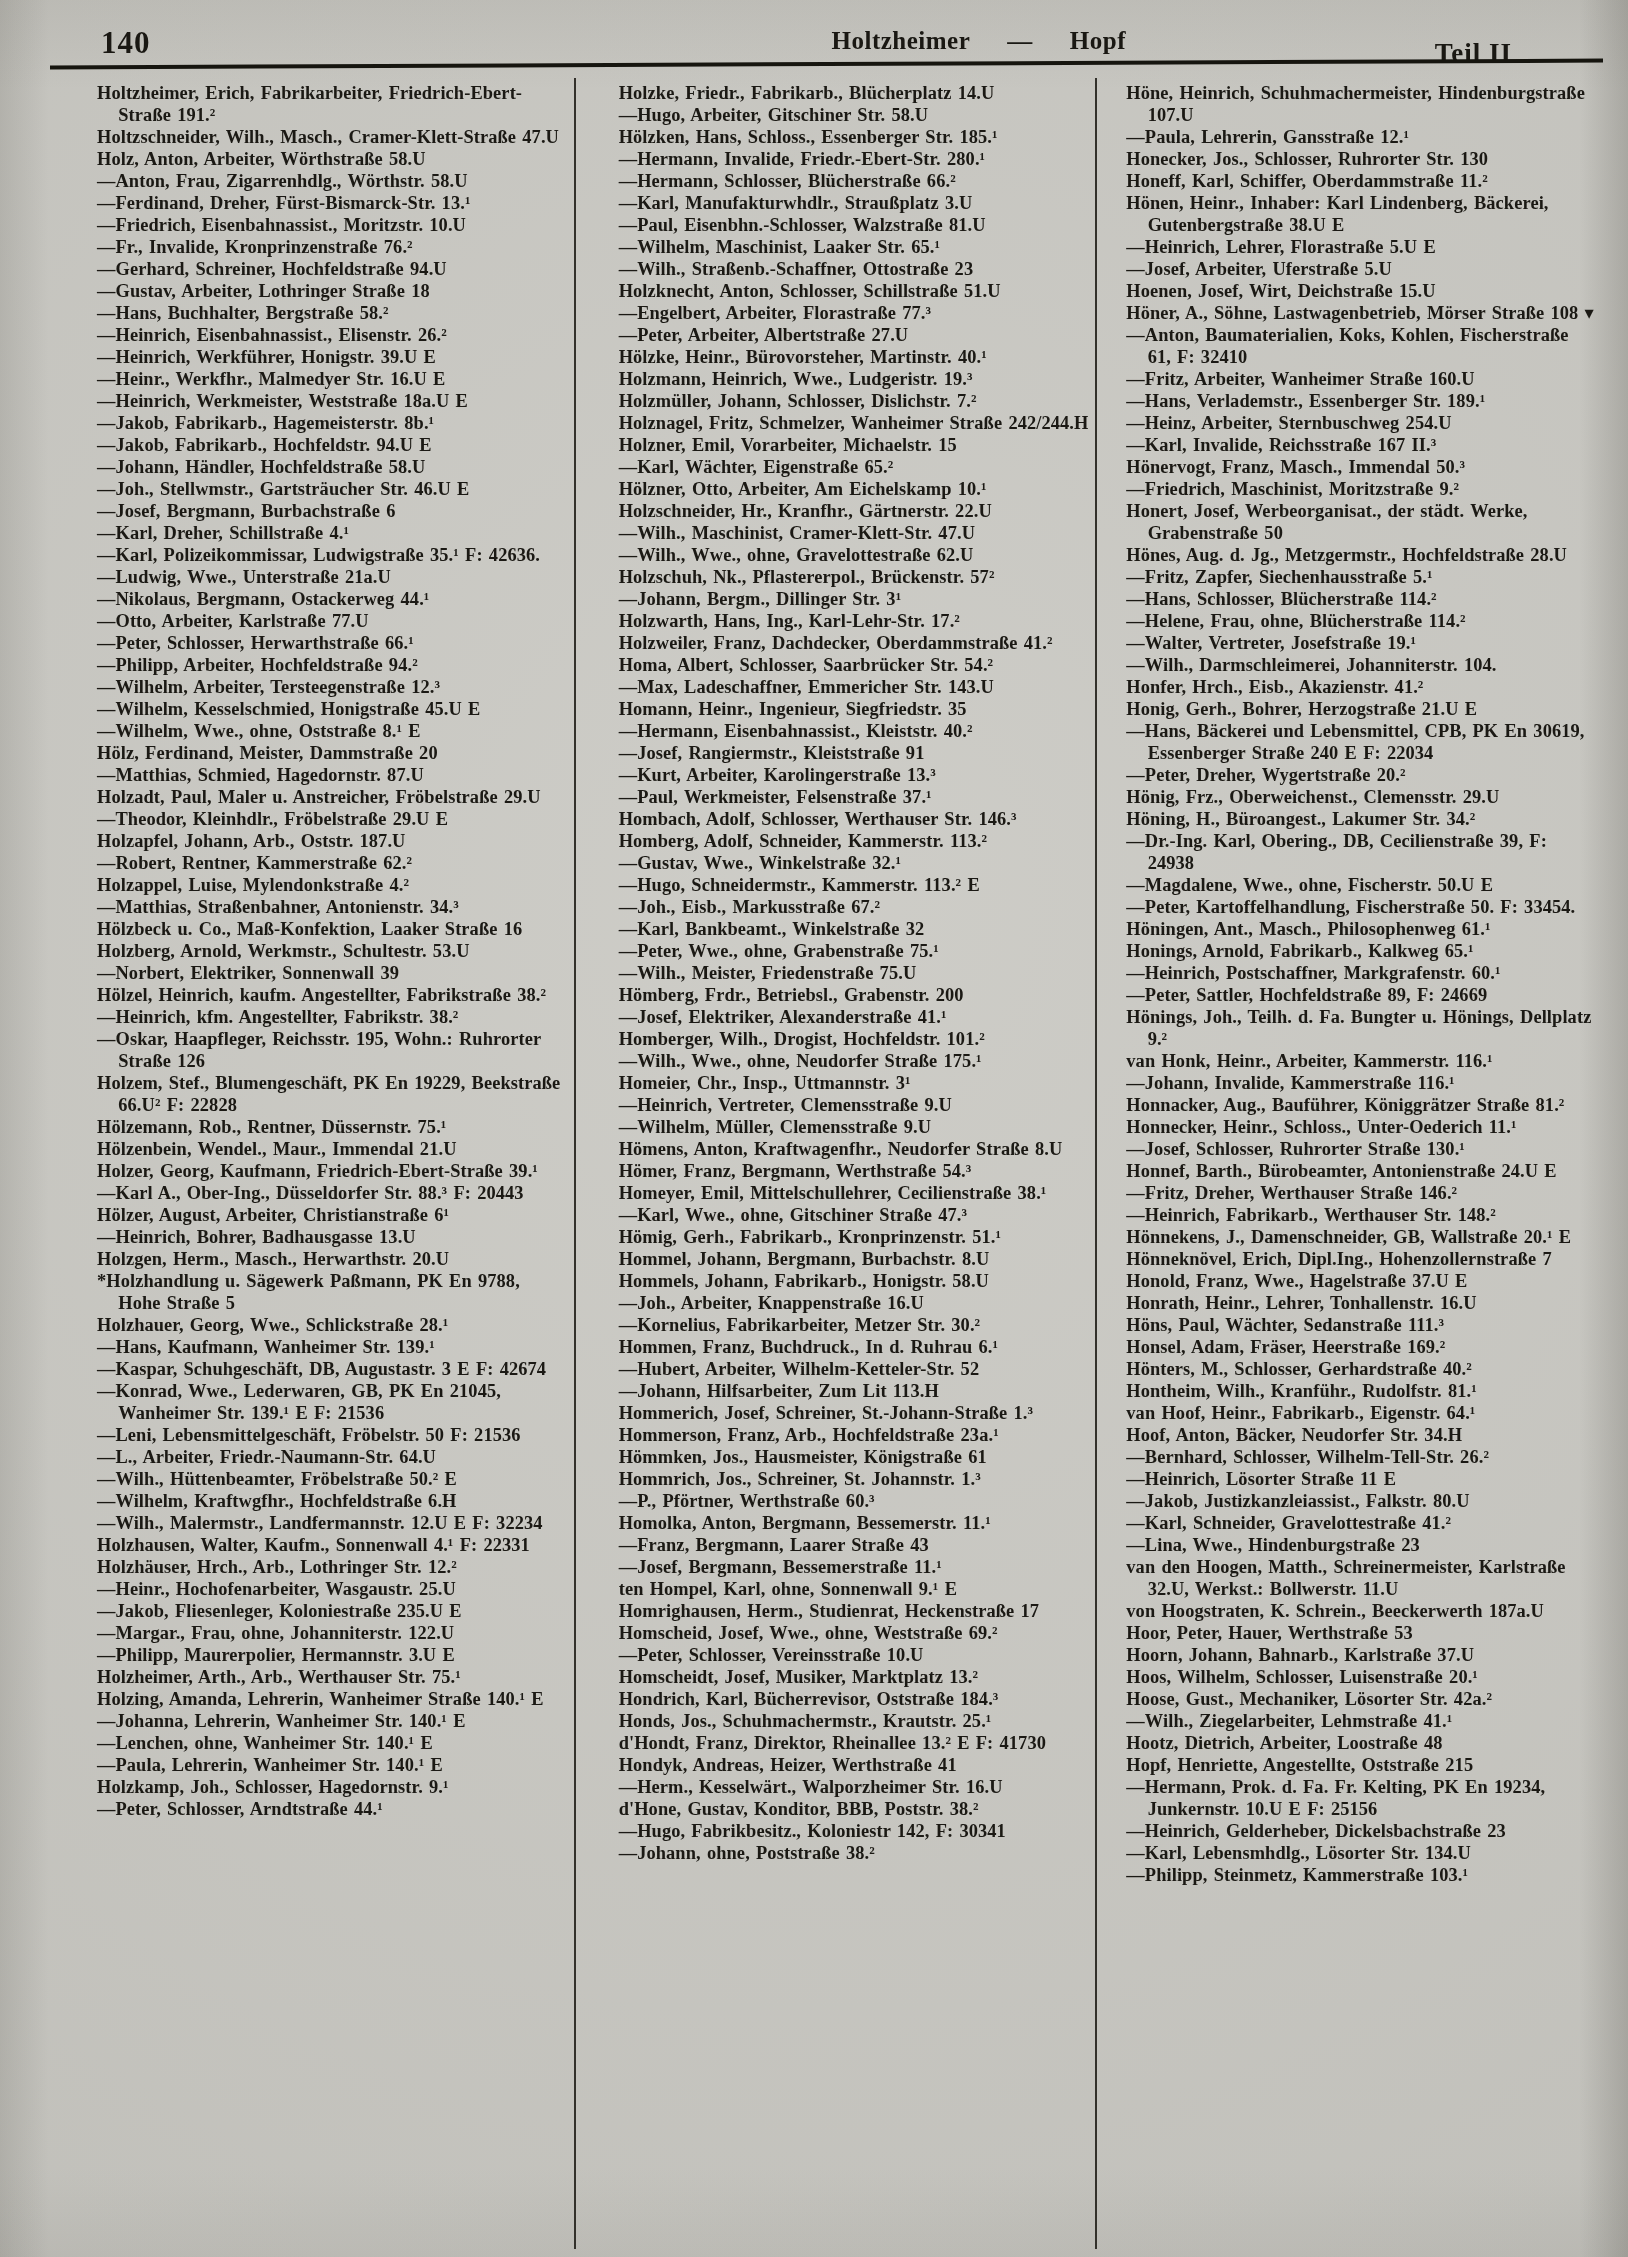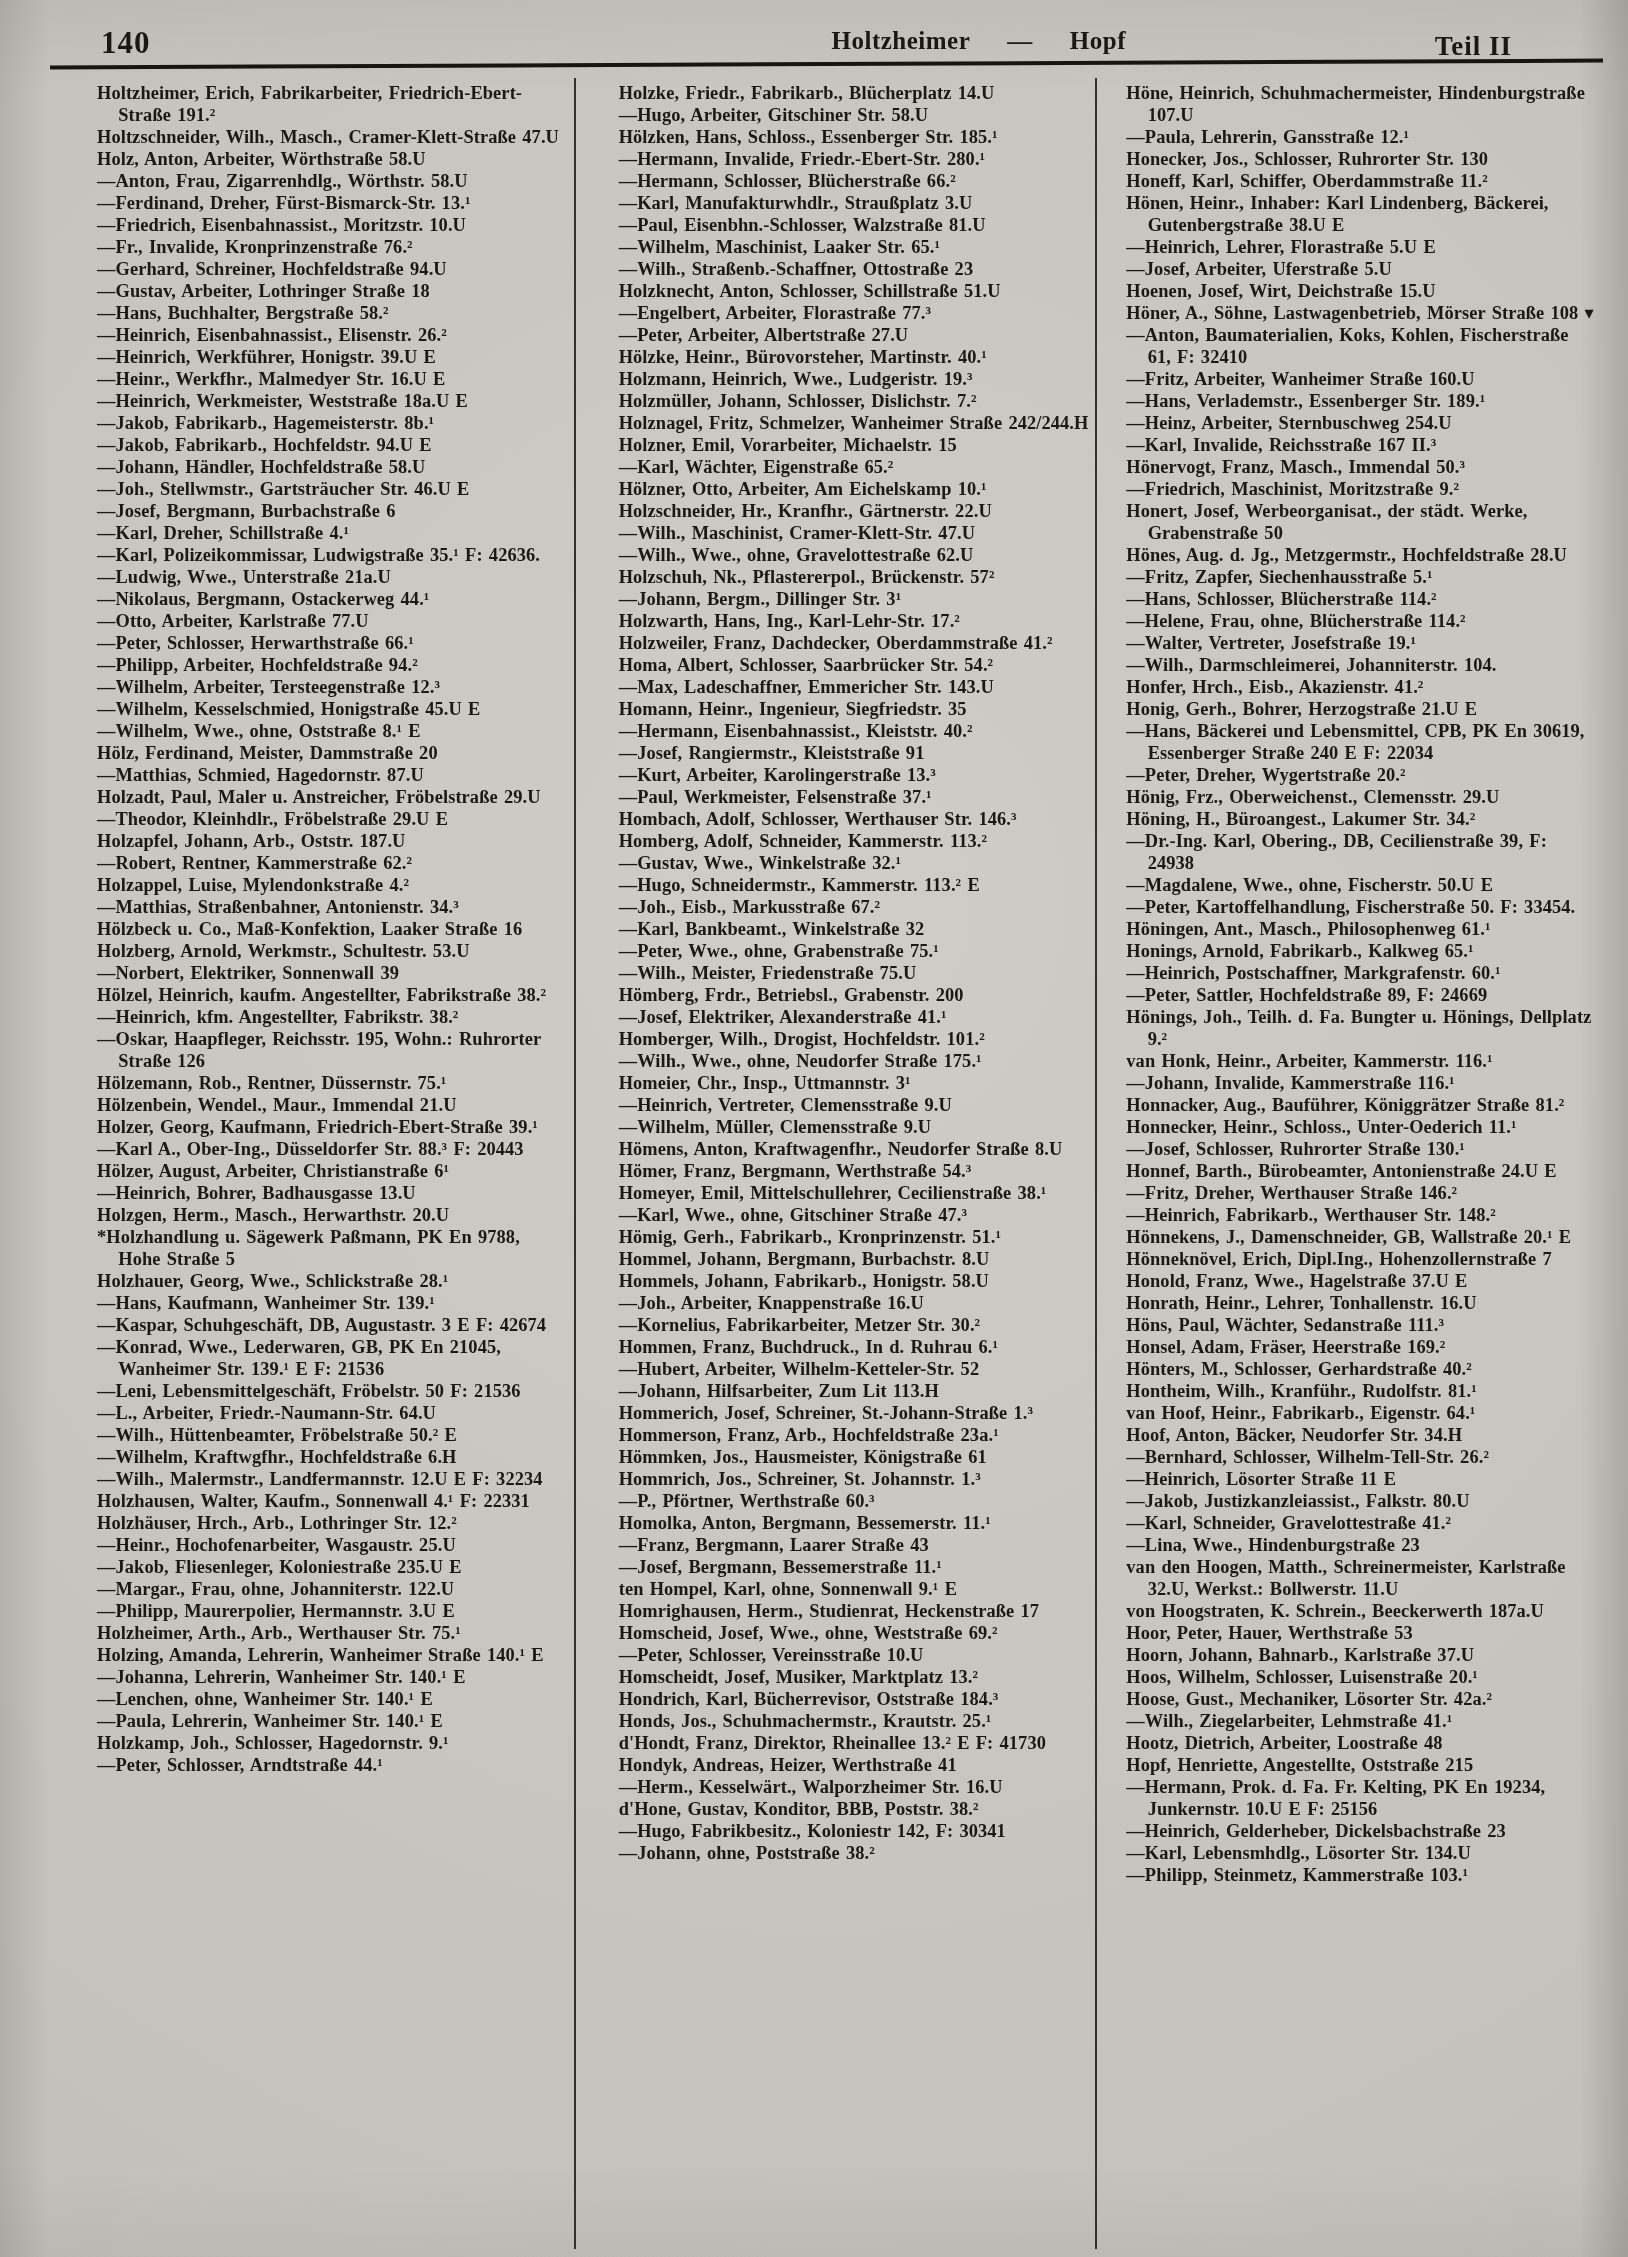--- a/index.html
+++ b/index.html
@@ -20,21 +20,21 @@
   .hdr-num{
     position:absolute;top:25px;left:101px;
     font-size:31px;font-weight:bold;letter-spacing:1px;
   }
   .hdr-title{
     position:absolute;top:27px;left:0;width:1126px;text-align:right;
     font-size:25px;font-weight:bold;letter-spacing:0.5px;
   }
   .hdr-title .dash{display:inline-block;margin:0 37px;}
   .hdr-part{
-    position:absolute;top:31px;right:116px;
+    position:absolute;top:38px;right:116px;
     font-size:27px;font-weight:bold;letter-spacing:1px;
   }
   .hdr-rule{
     position:absolute;top:62px;left:50px;right:25px;height:3.9px;
     background:#16150f;transform:rotate(-0.25deg);
   }
   .cols{
     position:absolute;top:78px;left:54px;right:25px;bottom:7.8px;
     display:flex;
     justify-content:flex-end;
@@ -103,20 +103,21 @@
         <div class="entry">Holzapfel, Johann, Arb., Oststr. 187.U</div>
         <div class="entry">—Robert, Rentner, Kammerstraße 62.²</div>
         <div class="entry">Holzappel, Luise, Mylendonkstraße 4.²</div>
         <div class="entry">—Matthias, Straßenbahner, Antonienstr. 34.³</div>
         <div class="entry">Hölzbeck u. Co., Maß-Konfektion, Laaker Straße 16</div>
         <div class="entry">Holzberg, Arnold, Werkmstr., Schultestr. 53.U</div>
         <div class="entry">—Norbert, Elektriker, Sonnenwall 39</div>
         <div class="entry">Hölzel, Heinrich, kaufm. Angestellter, Fabrikstraße 38.²</div>
         <div class="entry">—Heinrich, kfm. Angestellter, Fabrikstr. 38.²</div>
         <div class="entry">—Oskar, Haapfleger, Reichsstr. 195, Wohn.: Ruhrorter Straße 126</div>
+        <div class="entry">Holzem, Stef., Blumengeschäft, PK En 19229, Beekstraße 66.U² F: 22828</div>
         <div class="entry">Hölzemann, Rob., Rentner, Düssernstr. 75.¹</div>
         <div class="entry">Hölzenbein, Wendel., Maur., Immendal 21.U</div>
         <div class="entry">Holzer, Georg, Kaufmann, Friedrich-Ebert-Straße 39.¹</div>
         <div class="entry">—Karl A., Ober-Ing., Düsseldorfer Str. 88.³ F: 20443</div>
         <div class="entry">Hölzer, August, Arbeiter, Christianstraße 6¹</div>
         <div class="entry">—Heinrich, Bohrer, Badhausgasse 13.U</div>
         <div class="entry">Holzgen, Herm., Masch., Herwarthstr. 20.U</div>
         <div class="entry">*Holzhandlung u. Sägewerk Paßmann, PK En 9788, Hohe Straße 5</div>
         <div class="entry">Holzhauer, Georg, Wwe., Schlickstraße 28.¹</div>
         <div class="entry">—Hans, Kaufmann, Wanheimer Str. 139.¹</div>

